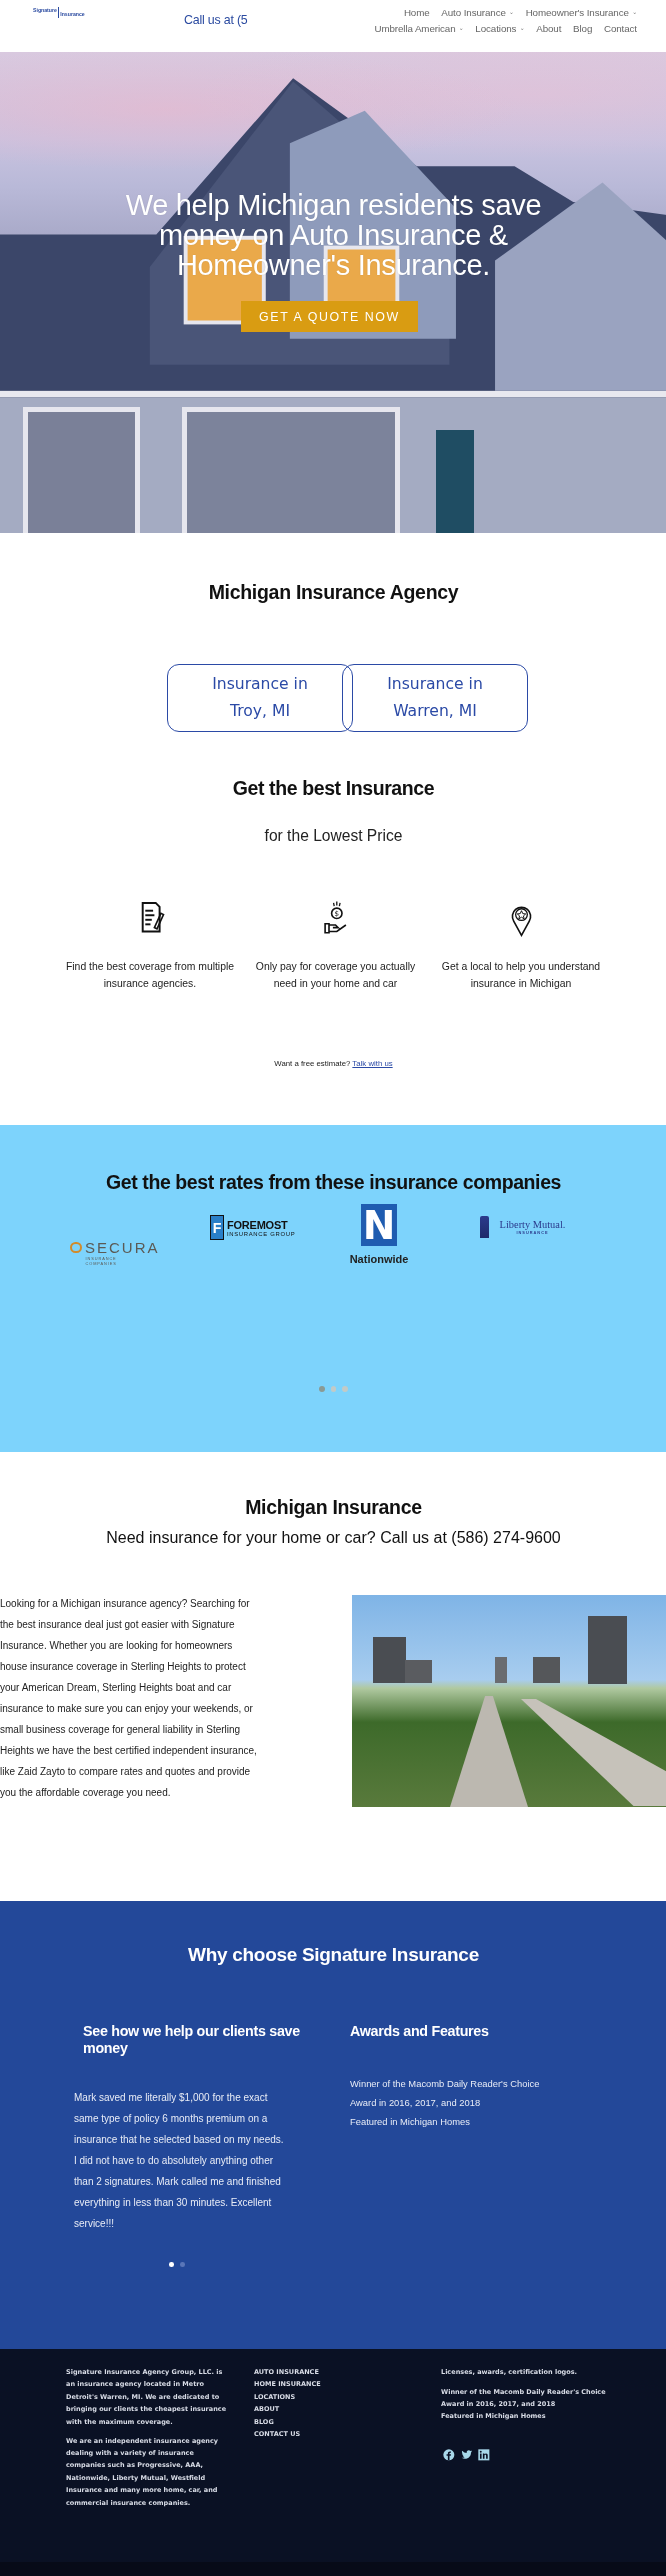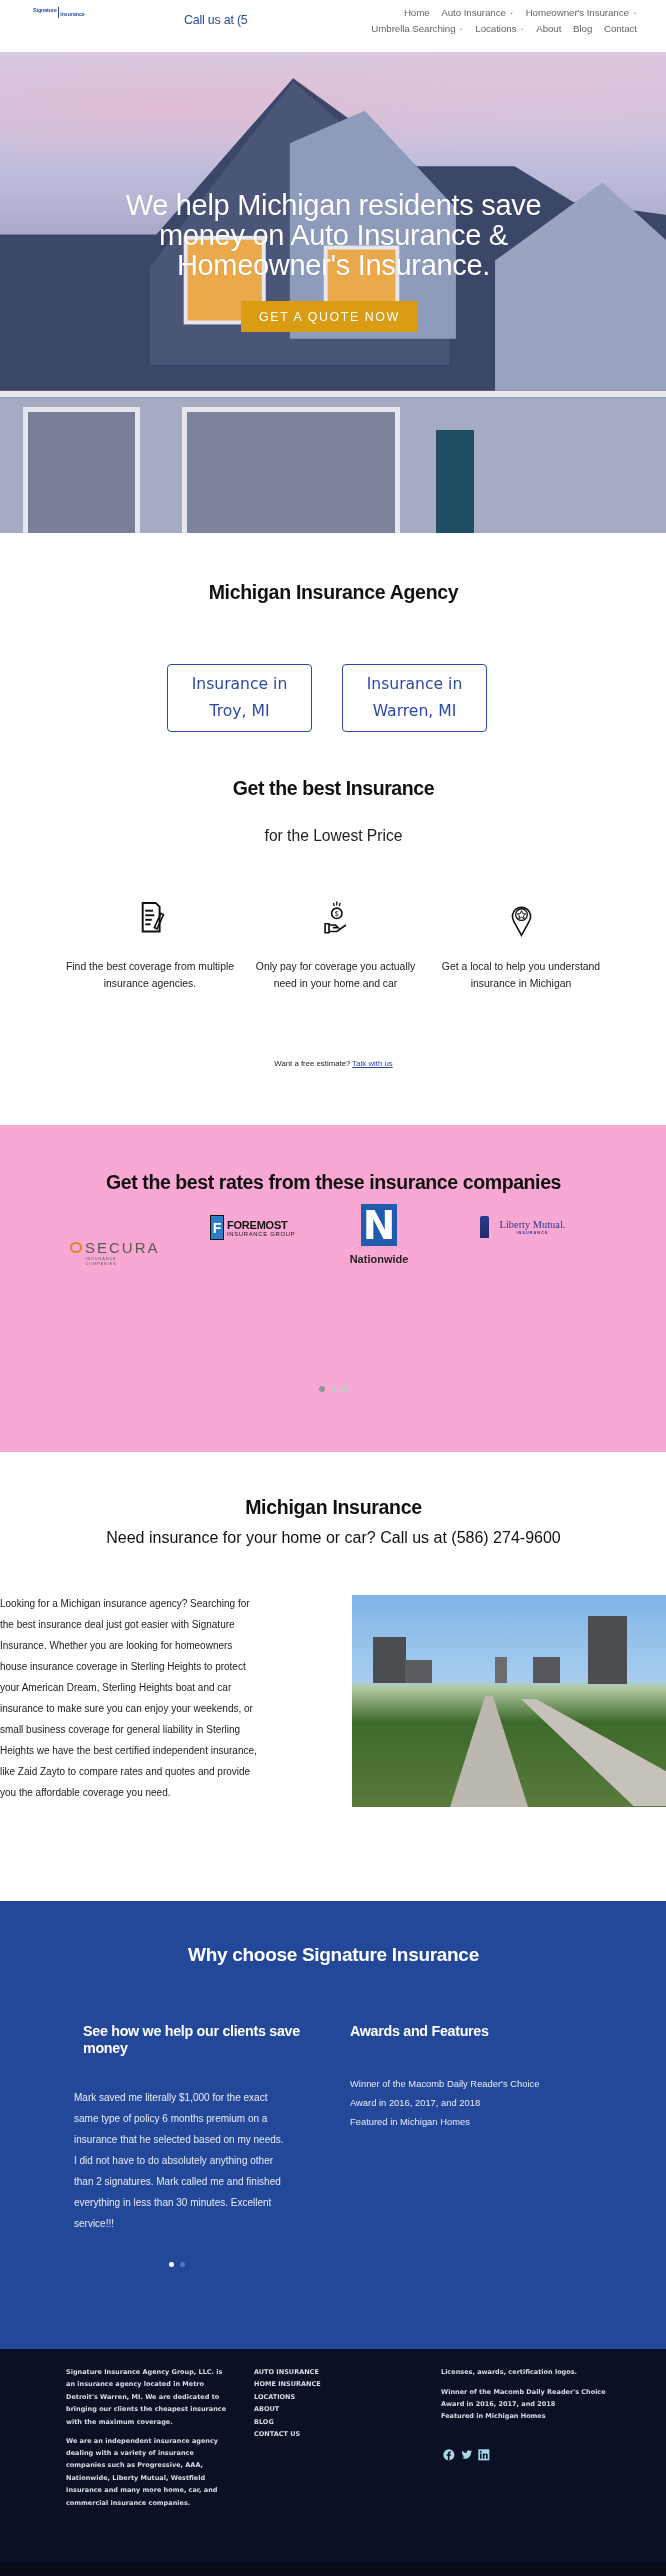--- a/index.html
+++ b/index.html
@@ -23,35 +23,35 @@
   .hero .sky-glow { position: absolute; left: 0; top: 0; width: 667px; height: 143px; background: radial-gradient(ellipse at 25% 40%, rgba(240,180,200,0.5), transparent 50%), radial-gradient(ellipse at 80% 30%, rgba(240,190,210,0.4), transparent 45%); }
   .hero .garage1 { position: absolute; left: 23px; top: 355px; width: 117px; height: 140px; background: #7a8098; border: 5.2px solid #e6e6ee; }
   .hero .garage2 { position: absolute; left: 182px; top: 355px; width: 218px; height: 142px; background: #7c839b; border: 5.2px solid #e6e6ee; }
   .hero .door { position: absolute; left: 436px; top: 378px; width: 38px; height: 111px; background: #1f4d63; }
   .hero-title { position: absolute; top: 190px; left: 111px; width: 445px; text-align: center; color: #fff; font-size: 29px; line-height: 30px; font-weight: normal; letter-spacing: -0.3px; text-shadow: 0 0 1.3px rgba(0,0,0,0.15); }
   .hero-cta { position: absolute; top: 301px; left: 241px; width: 177px; height: 31px; background: #d99c12; color: #fff; font-size: 12.4px; letter-spacing: 1.6px; display: flex; align-items: center; justify-content: center; text-decoration: none; }
 
   
   .h2 { position: absolute; left: 0; width: 667px; text-align: center; color: #111; }
   .agency-title { top: 581px; font-size: 19.5px; letter-spacing: -0.3px; }
-  .loc-btn { position: absolute; top: 664px; width: 145px; height: 68px; border: 1.3px solid #2b4aa6; border-radius: 4px; color: #2b4aa6; font-size: 15.6px; line-height: 27px; text-align: center; display: flex; flex-direction: column; justify-content: center; text-decoration: none; font-family: "DejaVu Sans", sans-serif; font-weight: normal; }
+  .loc-btn { position: absolute; top: 664px; width: 186px; height: 68px; border: 1.3px solid #2b4aa6; border-radius: 12px; color: #2b4aa6; font-size: 15.6px; line-height: 27px; text-align: center; display: flex; flex-direction: column; justify-content: center; text-decoration: none; font-family: "DejaVu Sans", sans-serif; font-weight: normal; }
   .loc-btn.troy { left: 167px; }
   .loc-btn.warren { left: 342px; }
   .best-title { top: 777px; font-size: 19.5px; font-weight: bold; letter-spacing: -0.4px; }
   .best-sub { top: 827px; font-size: 15.6px; color: #222; }
 
   .features { position: absolute; top: 899px; left: 59px; width: 553px; display: flex; justify-content: space-between; }
   .feature { width: 182px; text-align: center; }
   .feature .ico { width: 39px; height: 39px; margin: 0 auto 19.5px; display: block; }
   .feature p { font-size: 10.4px; line-height: 17px; color: #222; }
   .estimate { position: absolute; top: 1059px; left: 0; width: 667px; text-align: center; font-size: 7.8px; color: #222; }
   .estimate a { color: #2b4aa6; text-decoration: underline; }
 
   
-  .partners { position: absolute; top: 1125px; left: 0; width: 667px; height: 327px; background: #f9a8d4; }
+  .partners { position: absolute; top: 1125px; left: 0; width: 667px; height: 327px; background: #7dd3fc; }
   .partners .title { position: absolute; top: 46px; left: 0; width: 667px; text-align: center; font-size: 19.5px; font-weight: bold; letter-spacing: -0.4px; color: #111; }
   .logos { position: absolute; top: 90px; left: 70px; width: 534px; height: 91px; }
   .plogo { position: absolute; display: flex; align-items: center; justify-content: center; }
   .secura { left: 0; top: 0; width: 75px; height: 75px; flex-direction: column; align-items: flex-start; }
   .secura .row { display: flex; align-items: center; }
   .secura .mark { width: 11.7px; height: 11.7px; border-radius: 50%; border: 2.6px solid #d18b2c; margin-right: 3.3px; }
   .secura .name { font-size: 15px; color: #5b5a55; letter-spacing: 2px; }
   .secura .sub { font-size: 3.9px; color: #5b5a55; letter-spacing: 0.9px; margin-left: 15.6px; }
   .foremost { left: 140px; top: 0; flex-direction: row; }
   .foremost .f { width: 14.3px; height: 25px; background: #2a7fc8; border: 1.3px solid #111; color: #fff; font-weight: bold; font-size: 14.3px; display: flex; align-items: center; justify-content: center; margin-right: 2.6px; }
@@ -120,21 +120,21 @@
       </a>
     <a>
         <span>Auto Insurance</span>
         <span class="chev">⌄</span>
       </a>
     <a>
         <span>Homeowner's Insurance</span>
         <span class="chev">⌄</span>
       </a>
     <a>
-        <span>Umbrella Searching</span>
+        <span>Umbrella American</span>
         <span class="chev">⌄</span>
       </a>
     <a>
         <span>Locations</span>
         <span class="chev">⌄</span>
       </a>
     <a>
         <span>About</span>
       </a>
     <a>

